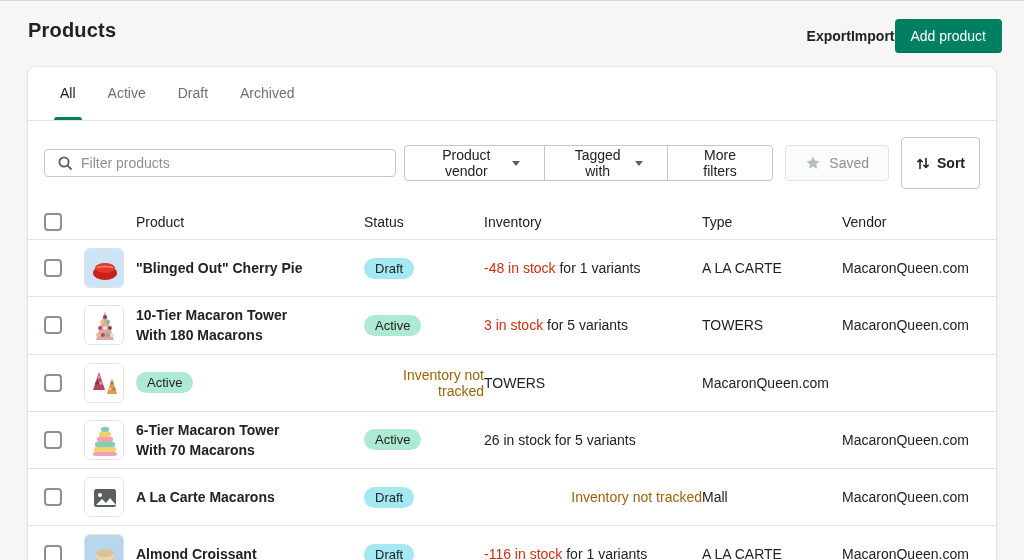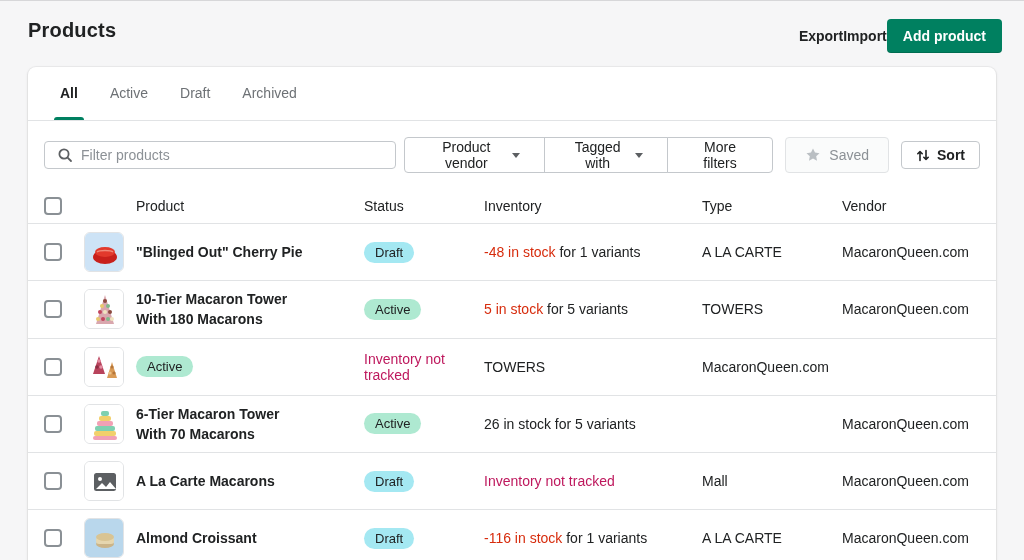--- a/index.html
+++ b/index.html
@@ -16,37 +16,37 @@
     padding: 18px 22px 14px 28px;
   }
   .page-title { font-size:20px; font-weight:700; letter-spacing:.2px; }
   .header-actions { margin-left:auto; display:flex; align-items:center; }
   .text-btn {
     background:none; border:none; font-family:inherit;
     font-size:14px; font-weight:600; color:#202223; cursor:pointer;
   }
   .primary-btn {
     background:#008060; color:#fff; border:none; cursor:pointer;
-    font-family:inherit; font-size:14px; font-weight:700;
+    font-family:inherit; font-size:14px; font-weight:400;
     padding: 9px 16px; border-radius:4px; box-shadow: inset 0 -1px 0 rgba(0,0,0,.15);
   }
   
   .card {
     margin: 0 28px; background:#fff; border-radius:8px;
     box-shadow: 0 0 0 1px rgba(63,63,68,.05), 0 1px 3px rgba(63,63,68,.15);
     min-height: 520px;
   }
   
   .tabs { display:flex; padding: 0 16px; border-bottom:1px solid #e1e3e5; }
   .tab {
     position:relative; padding: 0 16px; height:53px; line-height:53px;
     font-size:14px; font-weight:500; color:#6d7175; cursor:pointer; background:none; border:none;
     font-family:inherit;
   }
-  .tab.active { color:#202223; font-weight:700; }
+  .tab.active { color:#202223; font-weight:400; }
   .tab.active::after {
     content:""; position:absolute; left:10px; right:10px; bottom:0; height:3px;
     background:#008060; border-radius:3px 3px 0 0;
   }
   
   .filter-bar { display:flex; align-items:center; padding:16px; gap:8px; }
   .search-box {
     flex:0 0 352px; height:28px; display:flex; align-items:center; gap:8px;
     border:1px solid #c4c8cc; border-radius:4px; background:#fff; padding:0 12px;
   }
@@ -64,21 +64,21 @@
   }
   .seg-btn:first-child { border-radius:4px 0 0 4px; margin-left:0; }
   .seg-btn:last-child { border-radius:0 4px 4px 0; }
   .caret { width:0; height:0; border-left:4px solid transparent; border-right:4px solid transparent; border-top:5px solid #5c5f62; }
   .saved-btn {
     height:36px; padding:0 19px; margin-left:4px; display:flex; align-items:center; gap:8px;
     background:#fafbfb; border:1px solid #e1e3e5; border-radius:4px;
     font-family:inherit; font-size:14px; font-weight:500; color:#8c9196;
   }
   .sort-btn {
-    height:28px; padding:0 14px; margin-left:4px; display:flex; align-items:center; gap:7px;
+    height:52px; padding:0 14px; margin-left:4px; display:flex; align-items:center; gap:7px;
     background:#fff; border:1px solid #c4c8cc; border-radius:4px; cursor:pointer;
     font-family:inherit; font-size:14px; font-weight:600; color:#202223;
   }
   
   .grid-row {
     display:grid;
     grid-template-columns: 40px 52px 228px 120px 218px 140px 1fr;
     align-items:center; padding:0 16px;
   }
   .thead { height:35px; border-bottom:1px solid #e1e3e5; font-size:14px; color:#202223; }
@@ -92,21 +92,21 @@
   }
   .p-title { font-size:14px; font-weight:700; line-height:1.45; max-width:172px; padding:8px 0; }
   .badge {
     display:inline-block; font-size:13px; font-weight:400; color:#202223;
     padding:3px 11px; border-radius:11px;
   }
   .badge.draft { background:#a4e8f2; }
   .badge.active { background:#aee9d1; }
   .inv { font-size:14px; color:#202223; }
   .inv .hl { color:#d72c0d; }
-  .inv.muted { color:#be185d; }
+  .inv.muted { color:#a16207;text-align:right; }
   .type-cell, .vendor-cell { font-size:14px; color:#202223; }
 </style>
 </head>
 <body>
 
 <div class="page-header">
   <h1 class="page-title">Products</h1>
   <div class="header-actions">
     <button class="text-btn">Export</button>
     <button class="text-btn">Import</button>
@@ -205,21 +205,21 @@
         <circle cx="20" cy="22" r="2" fill="#f0e3c0"></circle>
           <circle cx="25" cy="22" r="2" fill="#8c4a3f"></circle>
         <circle cx="13" cy="29" r="2" fill="#e7c96d"></circle>
           <circle cx="18" cy="29" r="2" fill="#c2455e"></circle>
         <circle cx="23" cy="29" r="2" fill="#7fb98a"></circle>
           <circle cx="27" cy="29" r="2" fill="#f0e3c0"></circle>
       </svg>
     </div>
     <div class="p-title">10-Tier Macaron Tower With 180 Macarons</div>
     <div><span class="badge active">Active</span></div>
-    <div class="inv"><span class="hl">5 in stock</span><span> for 5 variants</span></div>
+    <div class="inv"><span class="hl">3 in stock</span><span> for 5 variants</span></div>
     <div class="type-cell">TOWERS</div>
     <div class="vendor-cell">MacaronQueen.com</div>
   </div>
 
   <div class="grid-row trow">
     <div>
         <div class="checkbox"></div>
       </div>
     <div class="thumb">
       <svg width="40" height="40" viewBox="0 0 40 40">

